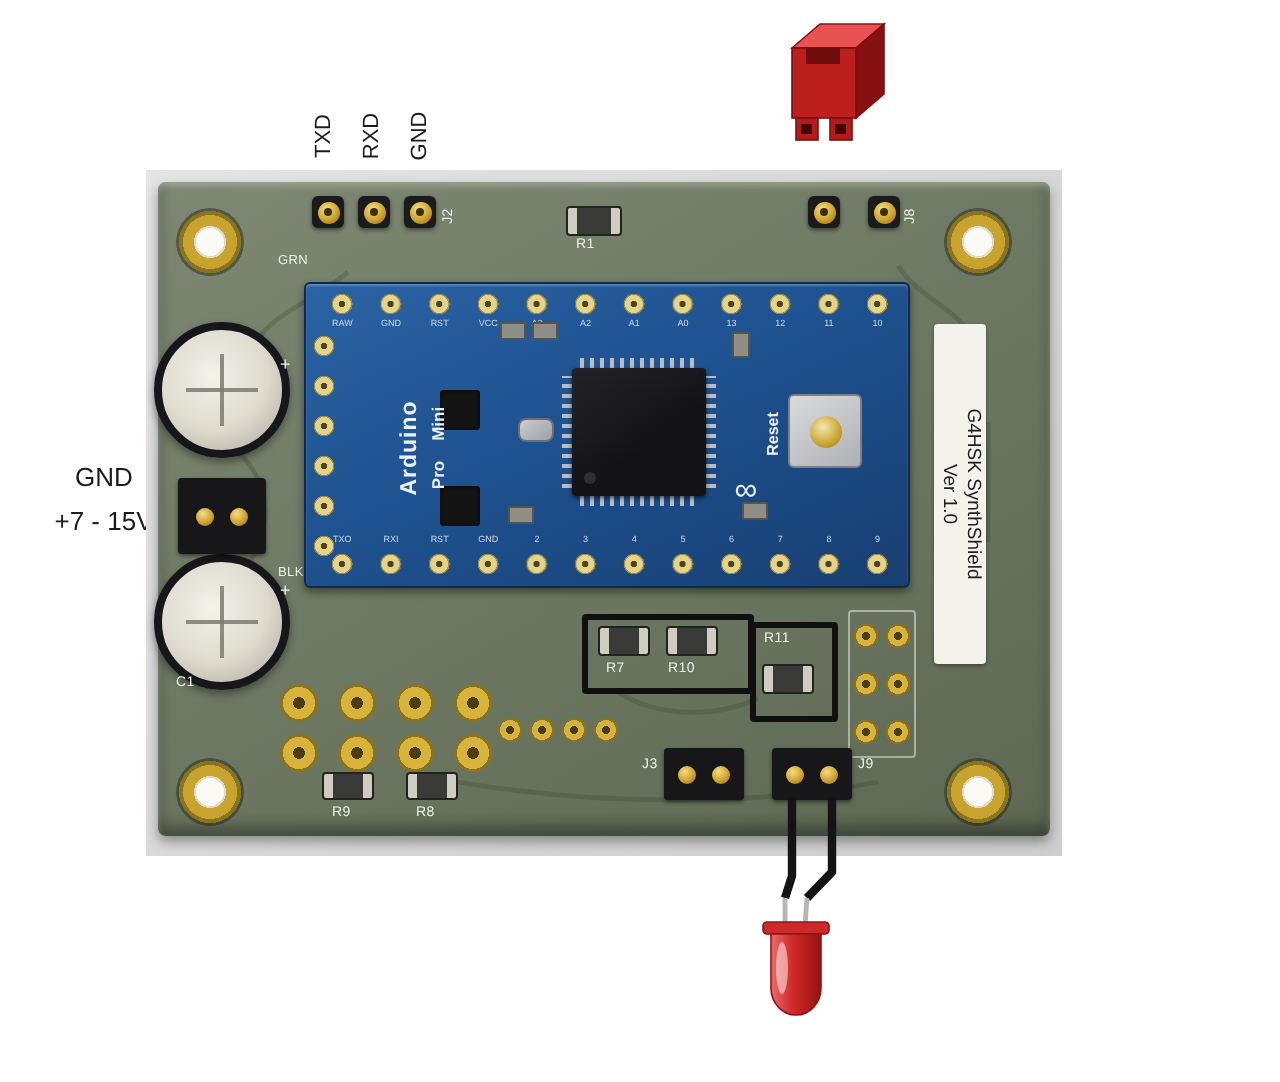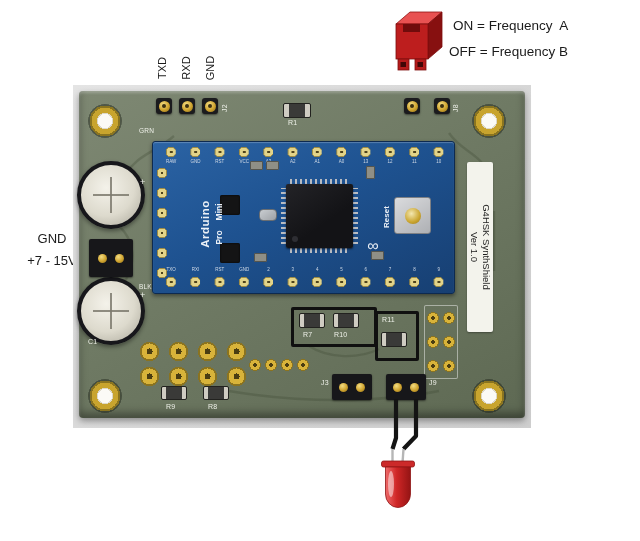--- a/index.html
+++ b/index.html
@@ -60,22 +60,20 @@
   <svg class="abs" style="left:392px;top:8px;" width="54" height="66" viewBox="0 0 54 66">
     <polygon points="4,16 18,4 50,4 36,16" fill="#e85252" stroke="#8f1212" stroke-width="0.8"></polygon>
     <polygon points="36,16 50,4 50,39 36,51" fill="#871010" stroke="#7d0e0e" stroke-width="0.8"></polygon>
     <rect x="4" y="16" width="32" height="35" fill="#bd1e1e" stroke="#7d0e0e" stroke-width="0.8"></rect>
     <rect x="11" y="16" width="17" height="8" fill="#700c0c"></rect>
     <rect x="6" y="51" width="11" height="11" fill="#b51b1b" stroke="#7d0e0e" stroke-width="0.8"></rect>
     <rect x="23" y="51" width="11" height="11" fill="#b51b1b" stroke="#7d0e0e" stroke-width="0.8"></rect>
     <rect x="8.5" y="54" width="5.5" height="5" fill="#400606"></rect>
     <rect x="25.5" y="54" width="5.5" height="5" fill="#400606"></rect>
   </svg>
-  <div class="abs ann" style="left:453px;top:18px;">ON = Frequency  A</div>
-  <div class="abs ann" style="left:449px;top:44px;">OFF = Frequency B</div>
 
   <div class="abs vlabels" style="left:150px;top:46px;">
       <span>TXD</span>
       <span>RXD</span>
       <span>GND</span>
     </div>
 
   <div class="abs" style="left:16px;top:228px;width:72px;text-align:center;color:#1b1b1b;font-size:13px;line-height:22px;">
     <div>GND</div>
     <div>+7 - 15V</div>

